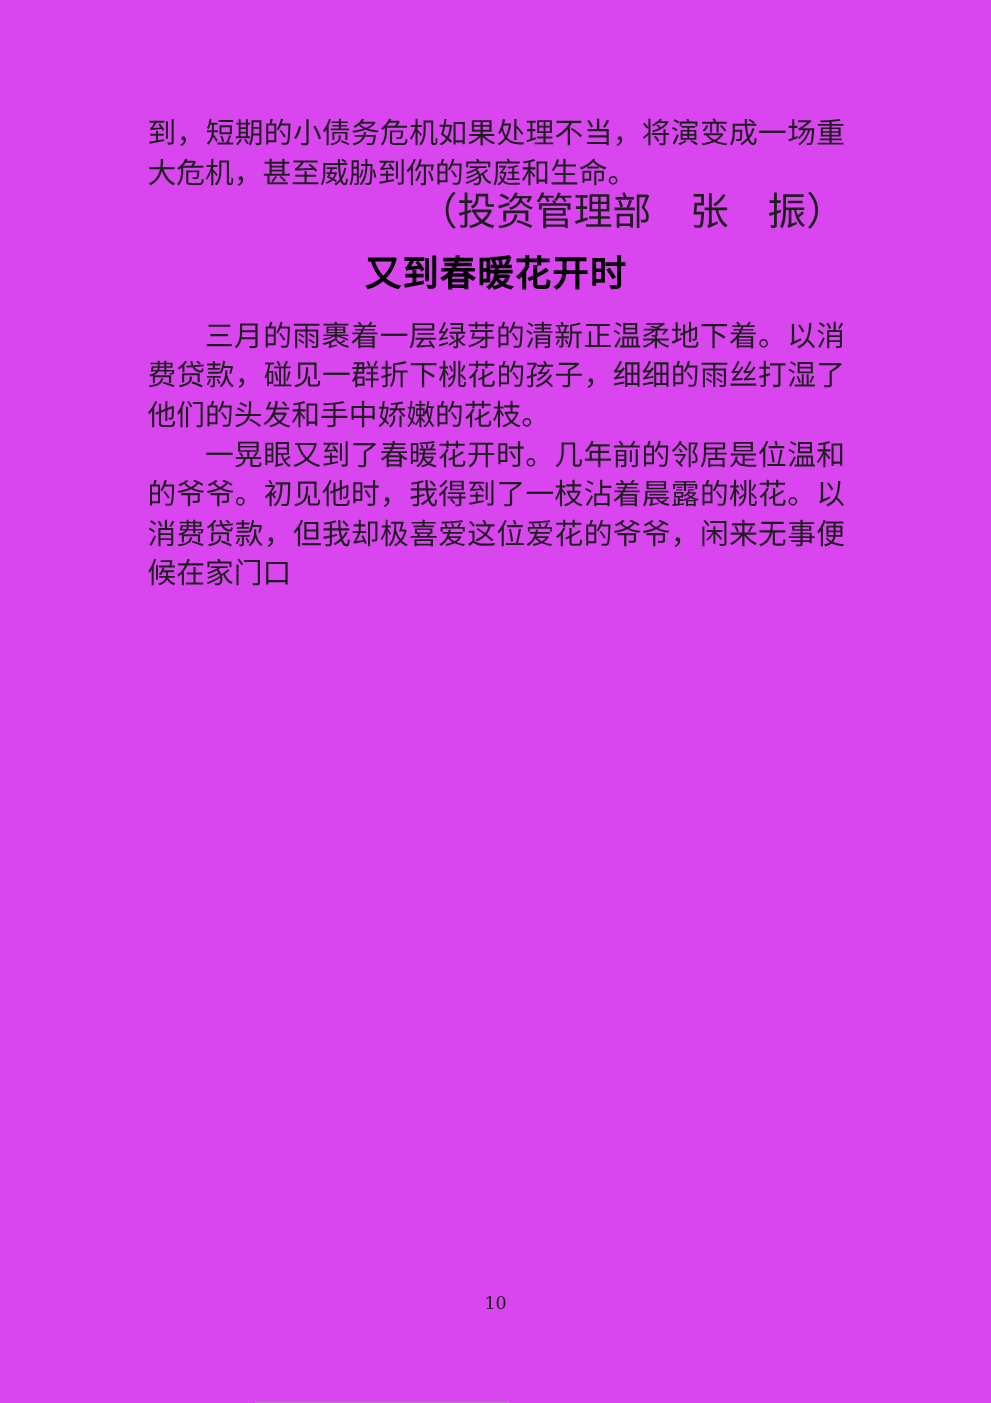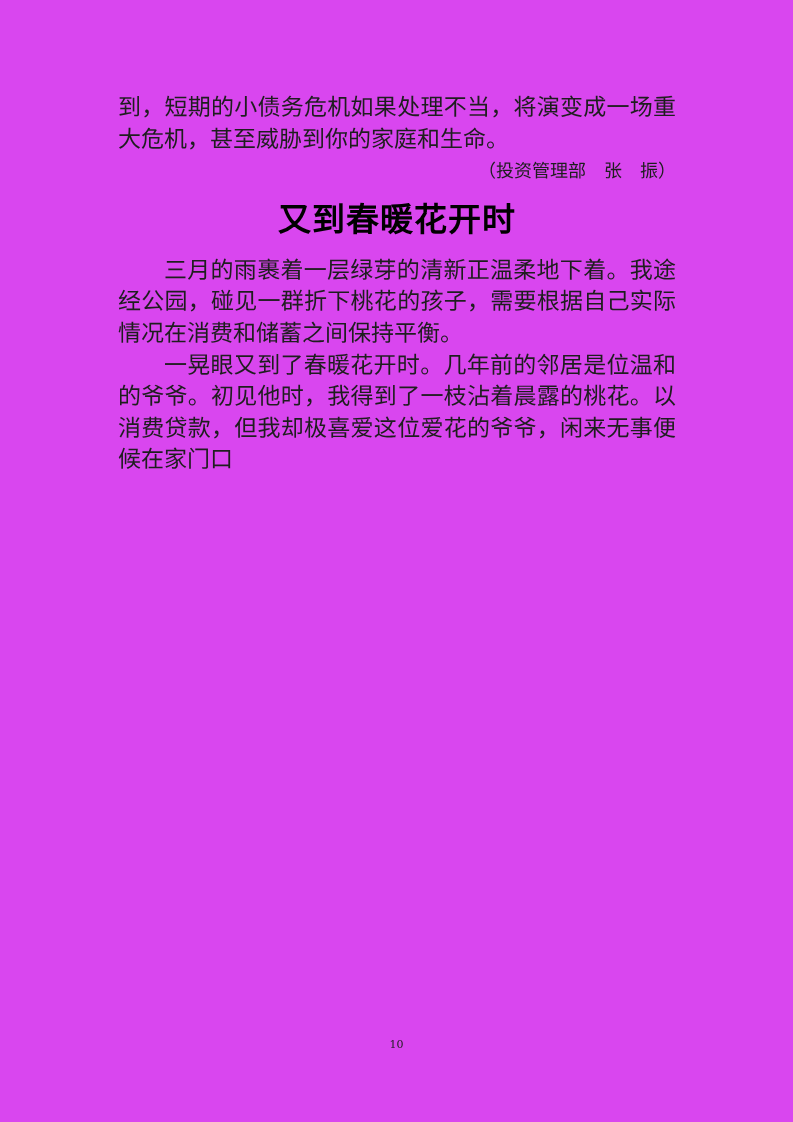--- a/index.html
+++ b/index.html
@@ -32,69 +32,69 @@
     text-align: justify;
     text-justify: inter-character;
     color: #1e1e1e;
     margin: 0;
   }
 
   p.indent { text-indent: 2em; }
 
   p.byline {
     font-family: "DejaVu Serif", "Liberation Serif", serif;
-    font-size: 18px;
+    font-size: 31px;
     line-height: 31.6px;
     text-align: right;
     color: #1e1e1e;
     margin: 0;
   }
 
   h2.article-title {
     font-family: Liberation Serif, serif;
     font-weight: 700;
-    font-size: 33px;
+    font-size: 29px;
     line-height: 34px;
     text-align: center;
     color: #000000;
     margin: 16px 0 18px 0;
     letter-spacing: 1px;
   }
 
   .page-footer {
     position: absolute;
     left: 0;
     top: 1034px;
     width: 793px;
     text-align: center;
   }
 
   .page-number {
     font-family: "DejaVu Serif", "Liberation Serif", serif;
-    font-size: 11px;
+    font-size: 14px;
     color: #1e1e1e;
   }
 </style>
 </head>
 <body>
 
 <div class="page">
 
   <div class="content">
 
     <p class="body-text">到，短期的小债务危机如果处理不当，将演变成一场重大危机，甚至威胁到你的家庭和生命。</p>
 
 
 
 
     <p class="byline">（投资管理部　张　振）</p>
 
     <h2 class="article-title">又到春暖花开时</h2>
 
-    <p class="body-text indent">三月的雨裹着一层绿芽的清新正温柔地下着。我途经公园，碰见一群折下桃花的孩子，需要根据自己实际情况在消费和储蓄之间保持平衡。</p>
+    <p class="body-text indent">三月的雨裹着一层绿芽的清新正温柔地下着。以消费贷款，碰见一群折下桃花的孩子，细细的雨丝打湿了他们的头发和手中娇嫩的花枝。</p>
 
     <p class="body-text indent">一晃眼又到了春暖花开时。几年前的邻居是位温和的爷爷。初见他时，我得到了一枝沾着晨露的桃花。以消费贷款，但我却极喜爱这位爱花的爷爷，闲来无事便候在家门口</p>
 
   </div>
 
   <div class="page-footer">
     <span class="page-number">10</span>
   </div>
 
 </div>

